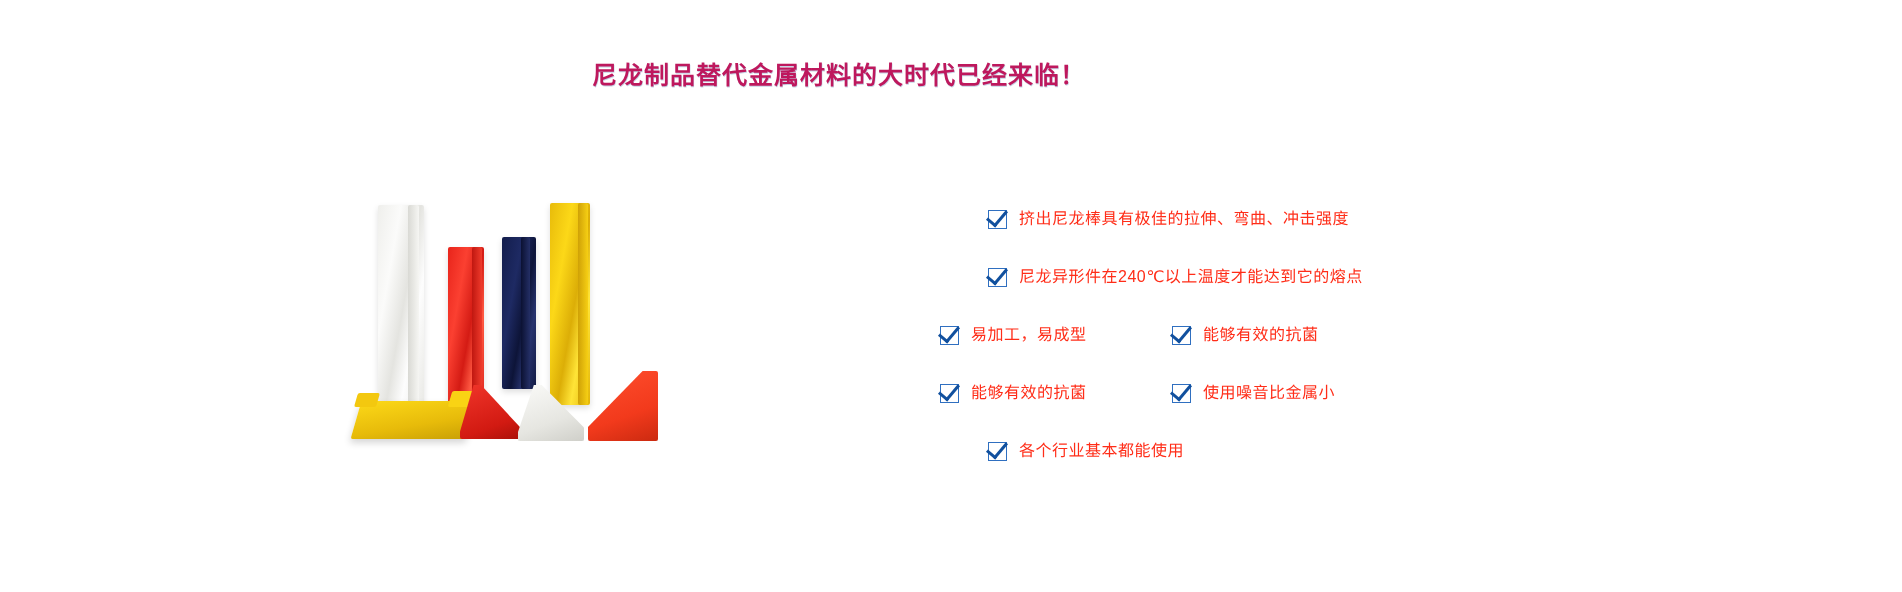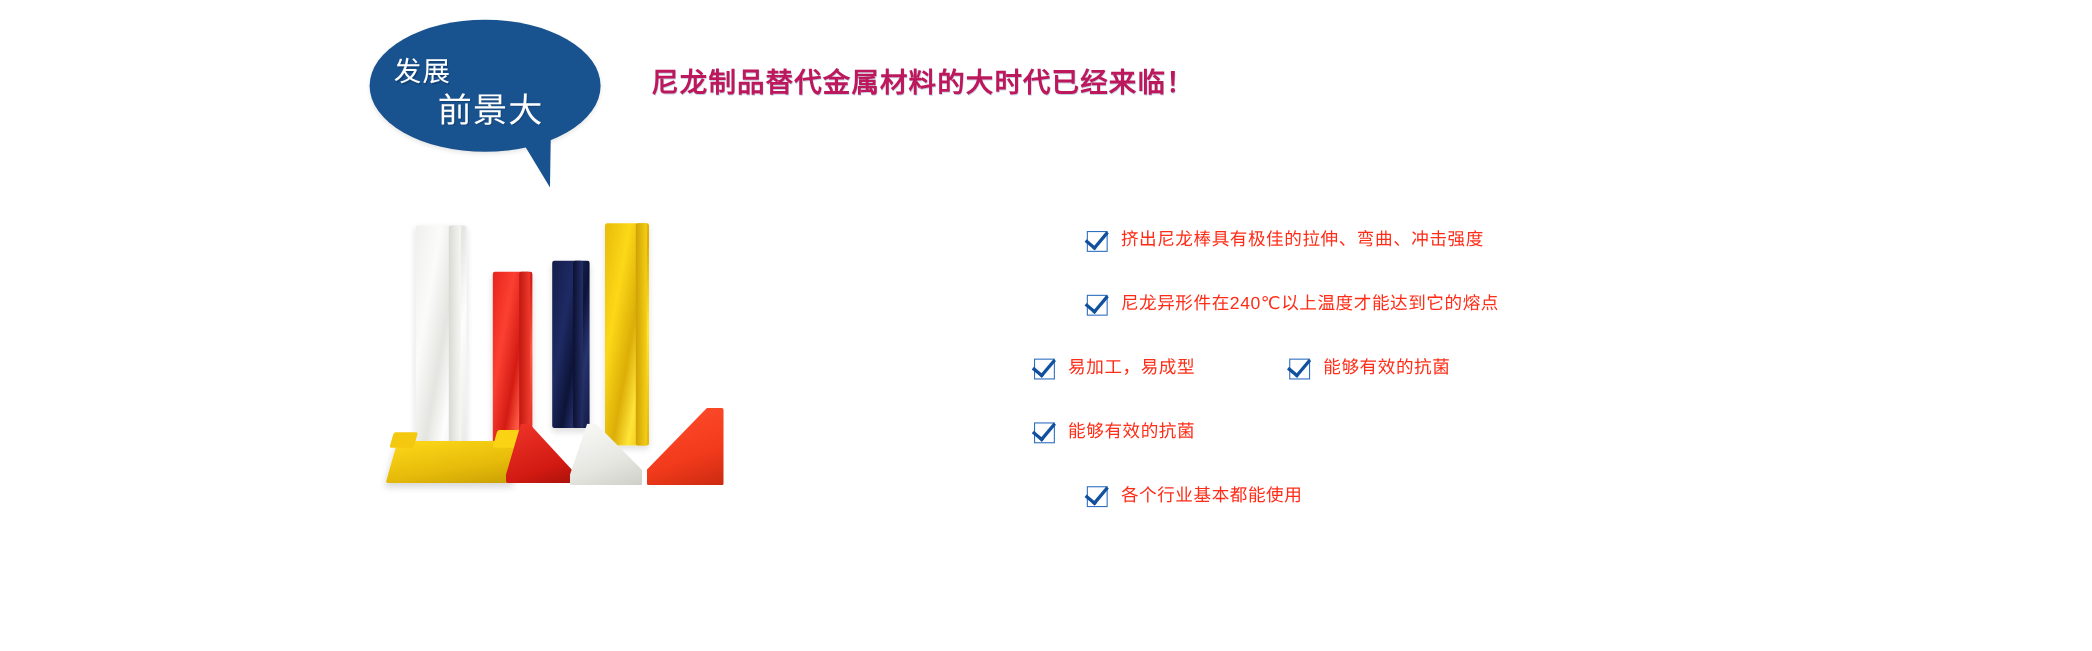--- a/index.html
+++ b/index.html
@@ -182,26 +182,20 @@
     color: #ff2d18;
     letter-spacing: 0.5px;
     line-height: 1;
   }
 </style>
 </head>
 <body>
 
 <div id="banner">
 
-  <div class="bubble-wrap">
-    <div class="bubble"></div>
-    <div class="bubble-tail"></div>
-    <div class="bubble-line bubble-line-1">发展</div>
-    <div class="bubble-line bubble-line-2">前景大</div>
-  </div>
 
   <div class="headline">尼龙制品替代金属材料的大时代已经来临！</div>
 
   <div class="photo">
     <div class="prof v-white"></div>
     <div class="prof v-white-rib"></div>
     <div class="prof v-red"></div>
     <div class="prof v-red-rib"></div>
     <div class="prof v-navy"></div>
     <div class="prof v-navy-rib"></div>
@@ -241,20 +235,24 @@
         <span class="feat-text">能够有效的抗菌</span>
       </div>
     </div>
 
 
     <div class="feat-row">
       <div class="feat-item col-a">
         <span class="cbox"></span>
         <span class="feat-text">能够有效的抗菌</span>
       </div>
+      <div class="feat-item col-b">
+        <span class="cbox"></span>
+        <span class="feat-text">使用噪音比金属小</span>
+      </div>
     </div>
 
     <div class="feat-row">
       <div class="feat-item wide">
         <span class="cbox"></span>
         <span class="feat-text">各个行业基本都能使用</span>
       </div>
     </div>
 
   </div>

